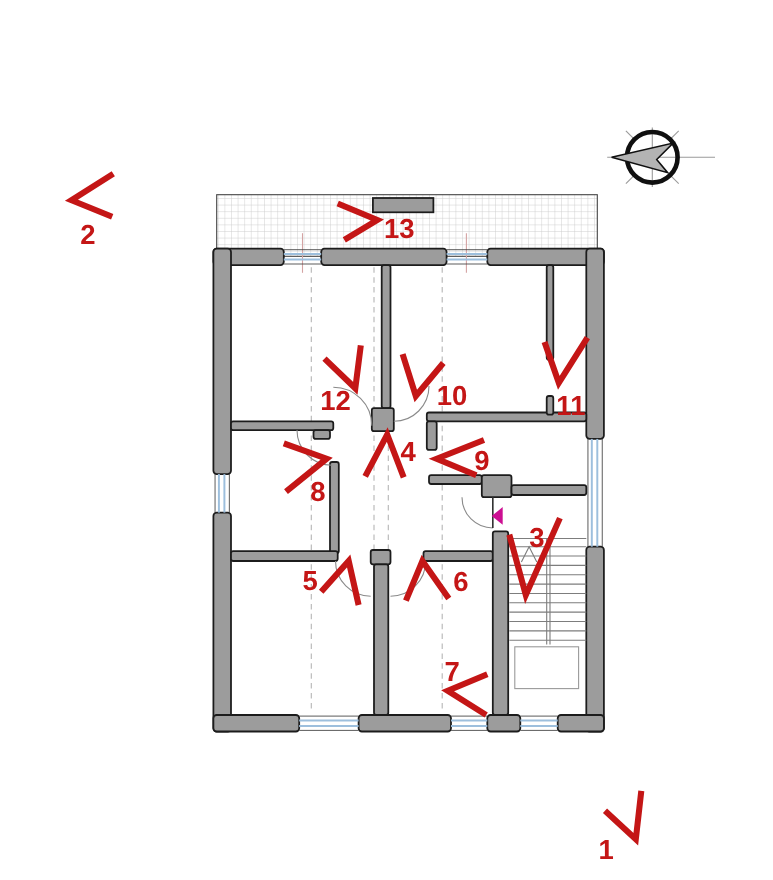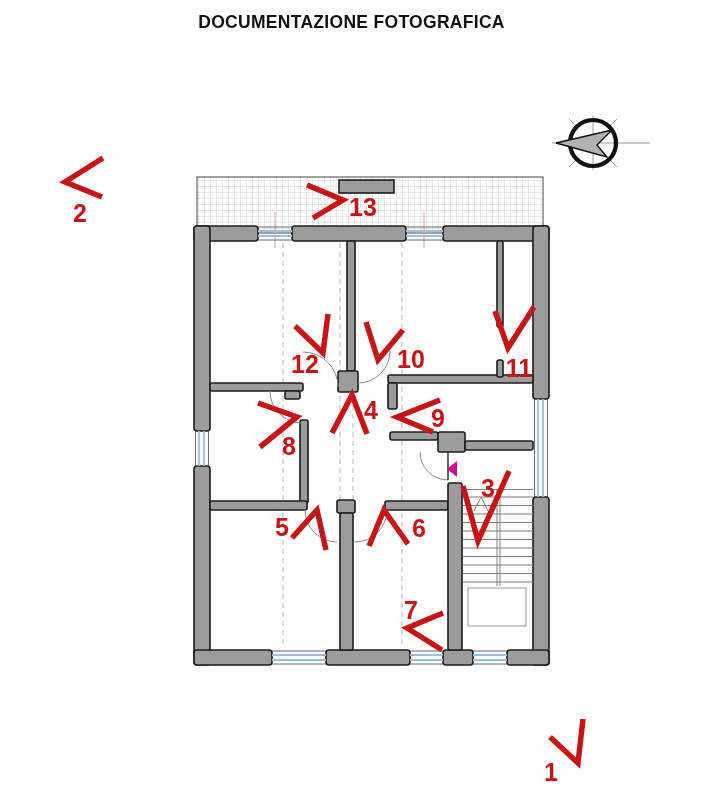--- a/index.html
+++ b/index.html
@@ -29,21 +29,20 @@
   .compass-line{stroke:#9a9a9a;stroke-width:1;fill:none;}
   .compass-ring{stroke:#101010;stroke-width:4.2;fill:none;}
   .compass-dart{fill:#b3b3b3;stroke:#101010;stroke-width:1.4;}
   .hatchline{stroke:#c9c9c9;stroke-width:.8;}
 </style>
 </head>
 <body>
 
 <div class="page">
 
-  <div class="title">DOCUMENTAZIONE FOTOGRAFICA</div>
 
   <svg width="703" height="800" viewBox="0 0 703 800">
     <defs>
       <pattern id="hatch" width="6" height="6" patternUnits="userSpaceOnUse">
         <path class="hatchline" d="M0 0 H6 M0 0 V6" fill="none"></path>
       </pattern>
     </defs>
 
     <g>
       <rect x="197" y="177" width="346" height="56" fill="url(#hatch)" stroke="#444" stroke-width="1"></rect>

